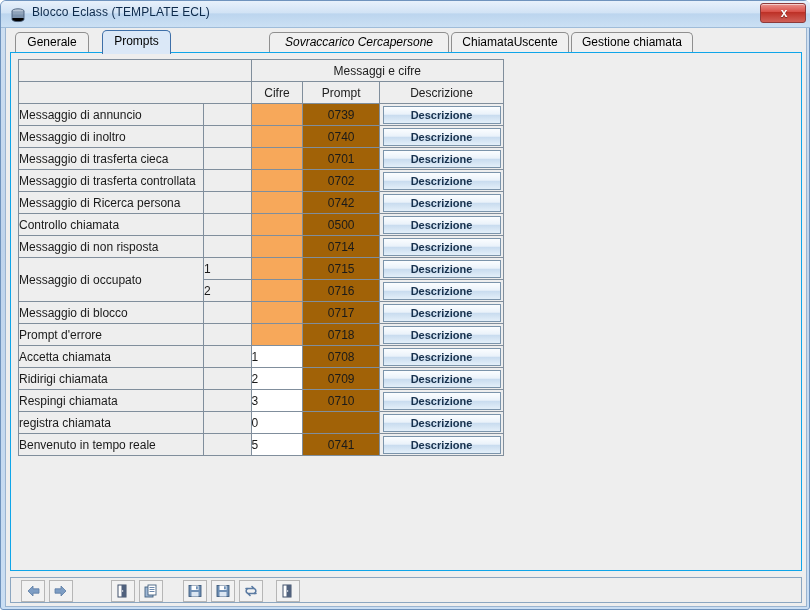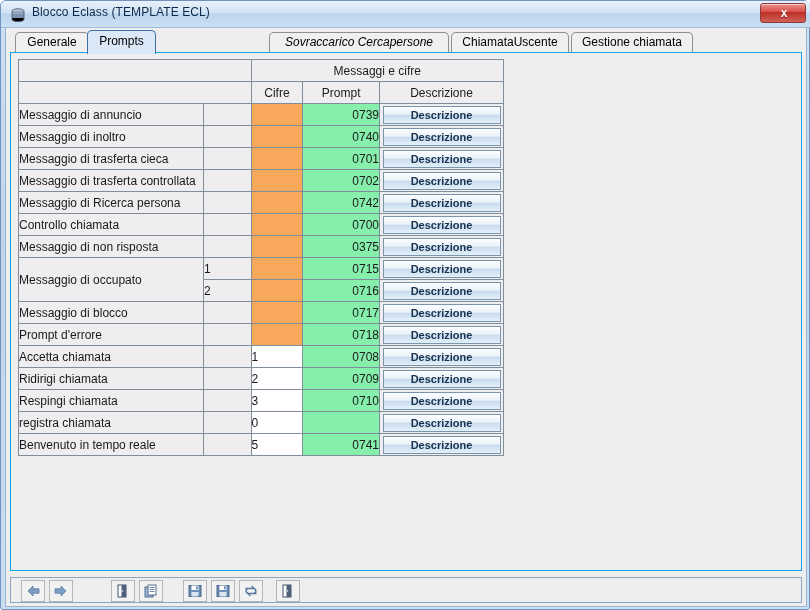--- a/index.html
+++ b/index.html
@@ -156,23 +156,23 @@
     padding-left: 4px;
     text-align: left;
   }
   .cifre-o { background: #f7a85a; }
   .cifre-white {
     background: #ffffff;
     padding-left: 4px;
     text-align: left;
   }
   .prompt-cell {
-    background: #86efac;
+    background: #a16207;
     padding-left: 4px;
-    text-align: right;
+    text-align: center;
   }
   .desc-cell {
     background: #eeeeee;
     padding: 0;
     text-align: center;
   }
   .desc-btn {
     display: block;
     width: 118px;
     height: 18px;
@@ -226,21 +226,21 @@
     <span id="title-text">Blocco Eclass (TEMPLATE ECL)</span>
     <div id="close-button">
       <span id="close-glyph">x</span>
     </div>
   </div>
 
   <div id="client">
 
     <div id="tab-strip">
         <div class="tab" style="left: 9px; width: 74px;">Generale</div>
-        <div class="tab selected" style="left: 81px; width: 69px;">Prompts</div>
+        <div class="tab selected" style="left: 96px; width: 69px;">Prompts</div>
         <div class="tab" style="left: 263px; width: 180px; font-style: italic;">Sovraccarico Cercapersone</div>
         <div class="tab" style="left: 565px; width: 122px;">Gestione chiamata</div>
         <div class="tab" style="left: 445px; width: 118px;">ChiamataUscente</div>
       </div>
 
     <div id="tab-panel">
       <div id="table-wrap">
         <table class="grid">
           <colgroup>
             <col style="width:185px">
@@ -304,30 +304,30 @@
                 <td class="cifre-o" style="background: rgb(247, 168, 90);"></td>
                 <td class="prompt-cell">0742</td>
                 <td class="desc-cell">
                   <div class="desc-btn">Descrizione</div>
                 </td>
               </tr>
               <tr>
                 <td class="label-cell">Controllo chiamata</td>
                 <td class="sub-cell"></td>
                 <td class="cifre-o" style="background: rgb(247, 168, 90);"></td>
-                <td class="prompt-cell">0700</td>
+                <td class="prompt-cell">0500</td>
                 <td class="desc-cell">
                   <div class="desc-btn">Descrizione</div>
                 </td>
               </tr>
               <tr>
                 <td class="label-cell">Messaggio di non risposta</td>
                 <td class="sub-cell"></td>
                 <td class="cifre-o" style="background: rgb(247, 168, 90);"></td>
-                <td class="prompt-cell">0375</td>
+                <td class="prompt-cell">0714</td>
                 <td class="desc-cell">
                   <div class="desc-btn">Descrizione</div>
                 </td>
               </tr>
               <tr>
                 <td class="label-cell" rowspan="2">Messaggio di occupato</td>
                 <td class="sub-cell">1</td>
                 <td class="cifre-o" style="background: rgb(247, 168, 90);"></td>
                 <td class="prompt-cell">0715</td>
                 <td class="desc-cell">

